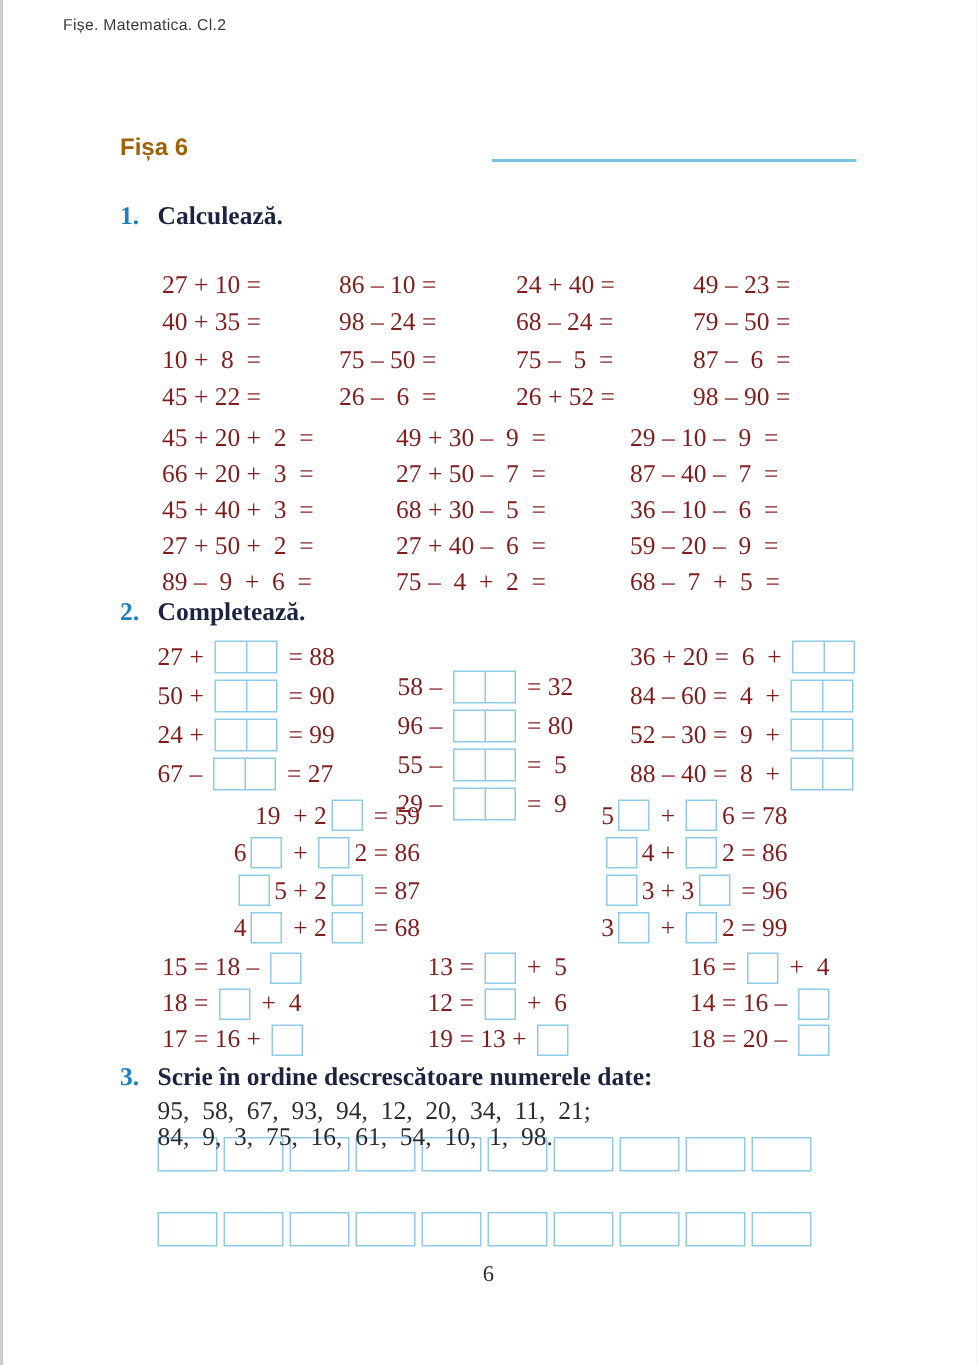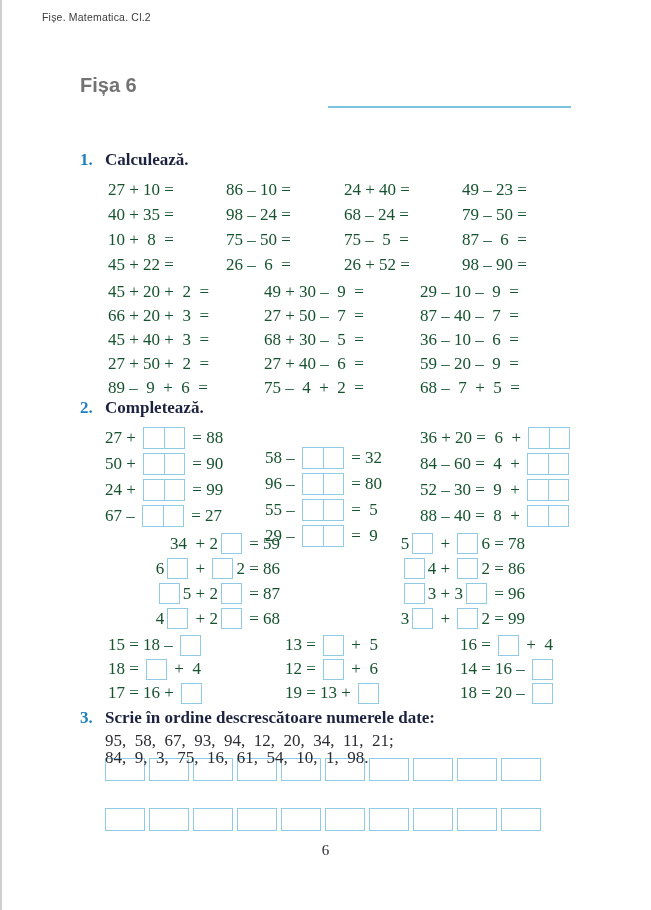--- a/index.html
+++ b/index.html
@@ -11,38 +11,38 @@
     color:#2b2b33;
     overflow:hidden;
     box-shadow:inset 2px 0 0 #cfcfcf;
   }
   .top-header {
     position:absolute; top:11px; left:42px;
     font-family:"Liberation Sans", sans-serif;
     font-size:10.5px; color:#3b3b3b; letter-spacing:0.2px;
   }
   .sheet-title {
-    position:absolute; top:74px; left:80px;
+    position:absolute; top:90px; left:80px;
     font-family:"Liberation Sans", sans-serif;
-    font-weight:bold; font-size:20px; color:#737373;
+    font-weight:bold; font-size:16px; color:#a16207;
   }
   .name-line {
     position:absolute; top:106px; left:328px; width:243px; height:0;
     border-top:2px solid #7cc3e0;
   }
   .ex-heading {
     position:absolute; left:80px;
     font-size:17px; font-weight:bold; color:#1c2340;
     white-space:pre;
   }
   .ex-num { color:#1d7fbe; display:inline-block; width:25px; }
   .block { position:absolute; }
   .row { display:flex; align-items:center; }
   .cell {
-    font-size:17px; white-space:pre; color:#14532d;
+    font-size:17px; white-space:pre; color:#7f1d1d;
     display:flex; align-items:center;
   }
   
   .ex1b1 .row { height:25px; }
   .ex1b1 .cell { width:118px; }
   .ex1b2 .row { height:24px; }
   .ex1b2 .cell { width:156px; }
   
   .ex2b1 .row { height:26px; }
   .ex2b1 .cell:nth-child(1){ width:160px; }
@@ -85,21 +85,21 @@
 </head>
 <body>
 
 <div class="page">
 
   <div class="top-header">Fișe. Matematica. Cl.2</div>
 
   <div class="sheet-title">Fișa 6</div>
   <div class="name-line"></div>
 
-  <div class="ex-heading" style="top:150px;"><span class="ex-num">1.</span><span>Calculează.</span></div>
+  <div class="ex-heading" style="top:134px;"><span class="ex-num">1.</span><span>Calculează.</span></div>
 
   <div class="block ex1b1" style="top:177px; left:108px;">
       <div class="row">
         <span class="cell"><span>27 + 10 =</span></span>
         <span class="cell"><span>86 – 10 =</span></span>
         <span class="cell"><span>24 + 40 =</span></span>
         <span class="cell"><span>49 – 23 =</span></span>
       </div>
       <div class="row">
         <span class="cell"><span>40 + 35 =</span></span>
@@ -167,21 +167,21 @@
         <span class="cell"><span>52 – 30 =  9  + </span><span class="box2"></span></span>
       </div>
       <div class="row">
         <span class="cell"><span>67 – </span><span class="box2"></span><span> = 27</span></span>
         <span class="cell"><span>29 – </span><span class="box2"></span><span> =  9</span></span>
         <span class="cell"><span>88 – 40 =  8  + </span><span class="box2"></span></span>
       </div>
     </div>
   <div class="block ex2b2" style="top:531px; left:115px;">
       <div class="row">
-        <span class="cell"><span>34  + 2</span><span class="box1"></span><span> = 59</span></span>
+        <span class="cell"><span>19  + 2</span><span class="box1"></span><span> = 59</span></span>
         <span class="cell"><span>5</span><span class="box1"></span><span> + </span><span class="box1"></span><span>6 = 78</span></span>
       </div>
       <div class="row">
         <span class="cell"><span>6</span><span class="box1"></span><span> + </span><span class="box1"></span><span>2 = 86</span></span>
         <span class="cell"><span class="box1"></span><span>4 + </span><span class="box1"></span><span>2 = 86</span></span>
       </div>
       <div class="row">
         <span class="cell"><span class="box1"></span><span>5 + 2</span><span class="box1"></span><span> = 87</span></span>
         <span class="cell"><span class="box1"></span><span>3 + 3</span><span class="box1"></span><span> = 96</span></span>
       </div>

